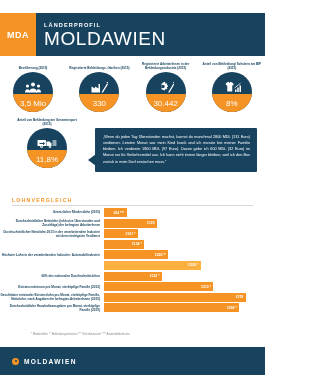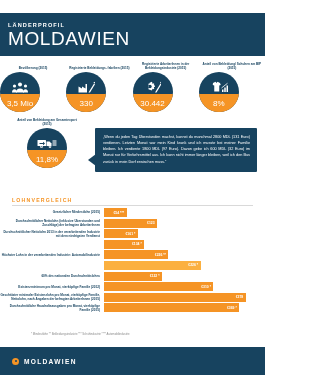--- a/index.html
+++ b/index.html
@@ -14,21 +14,21 @@
   
   .header{position:absolute;left:0;top:13px;width:265px;height:43px;background:#17435f;display:flex;align-items:stretch;}
   .logo{width:36px;background:#f59425;display:flex;align-items:center;justify-content:center;}
   .logo span{color:#ffffff;font-size:9px;font-weight:bold;letter-spacing:.5px;}
   .head-txt{flex:1;display:flex;flex-direction:column;justify-content:center;padding-left:8px;}
   .kicker{color:#ffffff;font-size:5.6px;font-weight:bold;letter-spacing:1.1px;margin-bottom:1px;}
   .country{color:#ffffff;font-size:19px;letter-spacing:.6px;line-height:1;font-weight:400;}
 
   
   .stats{position:absolute;left:0;top:60px;width:265px;height:52px;display:flex;}
-  .stat{flex:1;display:flex;flex-direction:column;}
+  .stat{flex:1;display:flex;flex-direction:column;align-items:center;}
   .stat-label{font-size:3.1px;line-height:1.35;color:#17435f;text-align:center;font-weight:bold;height:10px;display:flex;align-items:flex-end;justify-content:center;padding:0 2px;}
   .circle{position:relative;width:40px;height:40px;border-radius:50%;overflow:hidden;background:#17435f;margin-top:2px;}
   .circle .bot{position:absolute;left:0;bottom:0;width:100%;height:44%;background:#f59425;display:flex;align-items:center;justify-content:center;}
   .circle .bot b{color:#ffffff;font-size:8px;font-weight:400;}
   .circle .ico{position:absolute;left:0;top:4px;width:100%;height:22px;display:flex;align-items:center;justify-content:center;}
 
   
   .row2{position:absolute;left:0;top:114px;width:265px;height:72px;}
   .exp{position:absolute;left:14px;top:0;width:66px;display:flex;flex-direction:column;align-items:center;}
   .exp .stat-label{height:12px;}
@@ -57,20 +57,23 @@
   .fdot{width:7px;height:7px;border-radius:50%;background:#f59425;display:flex;align-items:center;justify-content:center;margin-right:5px;}
   .fdot i{width:2px;height:2px;border-radius:50%;background:#17435f;display:block;}
   .fname{color:#ffffff;font-size:6.6px;font-weight:bold;letter-spacing:1.3px;}
 </style>
 </head>
 <body>
 
 <div class="page">
 
   <div class="header">
+    <div class="logo">
+      <span>MDA</span>
+    </div>
     <div class="head-txt">
       <div class="kicker">LÄNDERPROFIL</div>
       <div class="country">MOLDAWIEN</div>
     </div>
   </div>
 
   <div class="stats">
 
     <div class="stat">
       <div class="stat-label">Bevölkerung (2015)</div>

